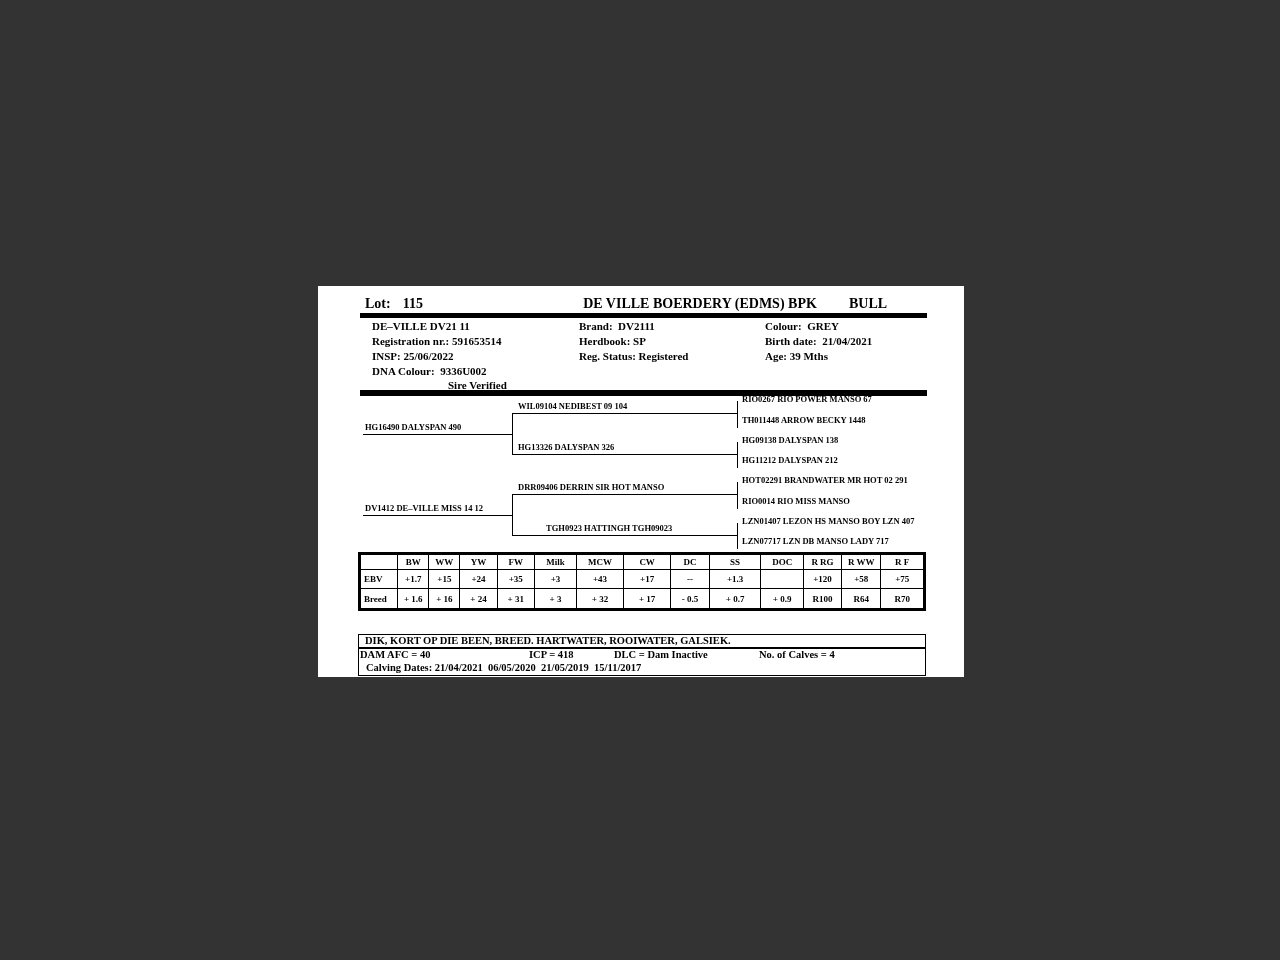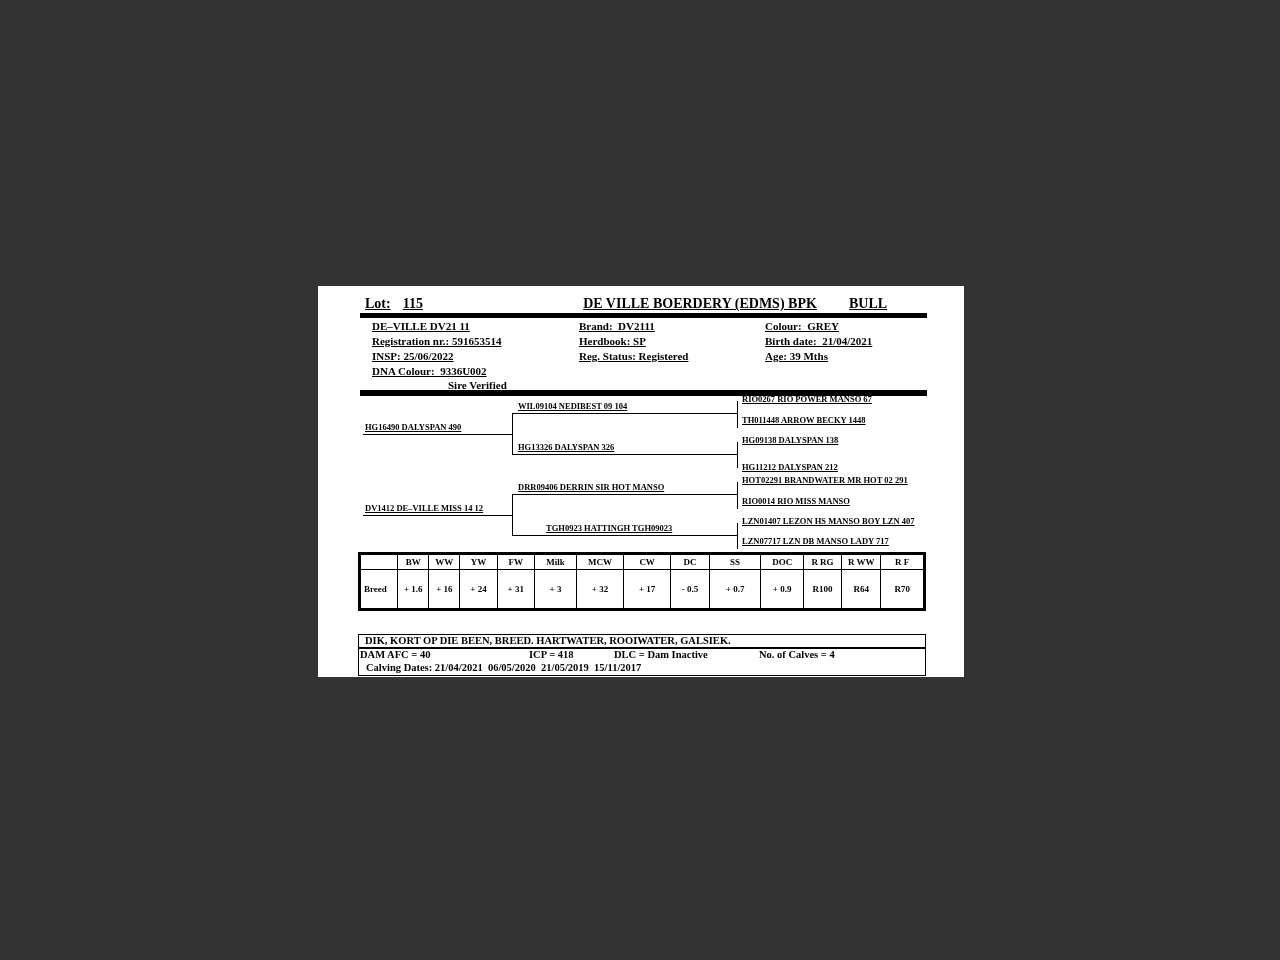--- a/index.html
+++ b/index.html
@@ -6,21 +6,21 @@
   body{
     width:1280px;height:960px;overflow:hidden;
     background:#333333;
     font-family:"Liberation Serif","DejaVu Serif",serif;
   }
   .canvas{position:relative;width:1280px;height:960px;background:#333333;}
   .page{
     position:absolute;left:318px;top:286px;width:646px;height:391px;
     background:#ffffff;color:#000000;font-weight:bold;
   }
-  .abs{position:absolute;text-decoration:underline;}
+  .abs{position:absolute;}
   .bar{position:absolute;background:#000000;height:5px;}
   .hline{position:absolute;background:#000000;height:1px;}
   .vline{position:absolute;background:#000000;width:1px;}
   .hdr{font-size:14px;white-space:nowrap;}
   .info{font-size:11px;white-space:pre;line-height:15px;}
   .ped{font-size:8.5px;white-space:nowrap;line-height:11px;}
   .dik{font-size:10.5px;white-space:nowrap;}
   .damline{font-size:10.5px;white-space:pre;}
   table.ebv{
     position:absolute;left:40px;top:266px;width:568px;height:59px;
@@ -73,21 +73,21 @@
     <div class="hline" style="left:194px;top:127px;width:225px;"></div>
     <div class="abs ped" style="left:200px;top:156px;">HG13326 DALYSPAN 326</div>
     <div class="hline" style="left:194px;top:168px;width:225px;"></div>
 
     <div class="vline" style="left:419px;top:115px;height:27px;"></div>
     <div class="vline" style="left:419px;top:156px;height:26px;"></div>
 
     <div class="abs ped" style="left:424px;top:108px;">RIO0267 RIO POWER MANSO 67</div>
     <div class="abs ped" style="left:424px;top:129px;">TH011448 ARROW BECKY 1448</div>
     <div class="abs ped" style="left:424px;top:149px;">HG09138 DALYSPAN 138</div>
-    <div class="abs ped" style="left:424px;top:176px;">HG11212 DALYSPAN 212</div>
+    <div class="abs ped" style="left:424px;top:169px;">HG11212 DALYSPAN 212</div>
 
     <div class="abs ped" style="left:47px;top:217px;">DV1412 DE–VILLE MISS 14 12</div>
     <div class="hline" style="left:45px;top:229px;width:149px;"></div>
     <div class="vline" style="left:194px;top:208px;height:42px;"></div>
 
     <div class="abs ped" style="left:200px;top:196px;">DRR09406 DERRIN SIR HOT MANSO</div>
     <div class="hline" style="left:194px;top:208px;width:225px;"></div>
     <div class="abs ped" style="left:200px;top:237px;margin-left:28px;">TGH0923 HATTINGH TGH09023</div>
     <div class="hline" style="left:194px;top:249px;width:225px;"></div>
 
@@ -129,20 +129,36 @@
             <th>DC</th>
             <th>SS</th>
             <th>DOC</th>
             <th>R RG</th>
             <th>R WW</th>
             <th>R F</th>
           </tr>
         </thead>
       <tbody>
           <tr>
+            <td class="rowlabel">EBV</td>
+            <td>+1.7</td>
+            <td>+15</td>
+            <td>+24</td>
+            <td>+35</td>
+            <td>+3</td>
+            <td>+43</td>
+            <td>+17</td>
+            <td>--</td>
+            <td>+1.3</td>
+            <td></td>
+            <td>+120</td>
+            <td>+58</td>
+            <td>+75</td>
+          </tr>
+          <tr>
             <td class="rowlabel">Breed</td>
             <td>+ 1.6</td>
             <td>+ 16</td>
             <td>+ 24</td>
             <td>+ 31</td>
             <td>+ 3</td>
             <td>+ 32</td>
             <td>+ 17</td>
             <td>- 0.5</td>
             <td>+ 0.7</td>

